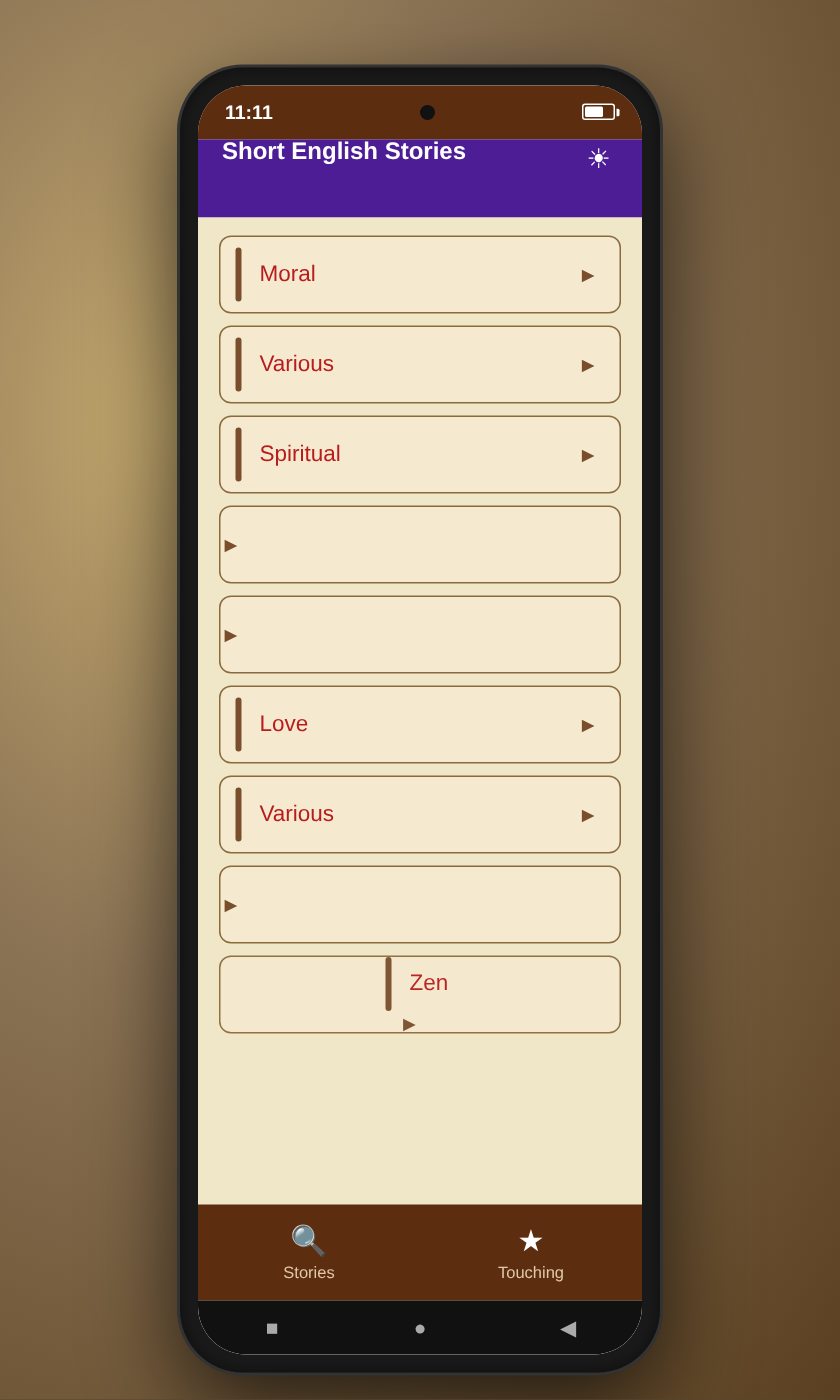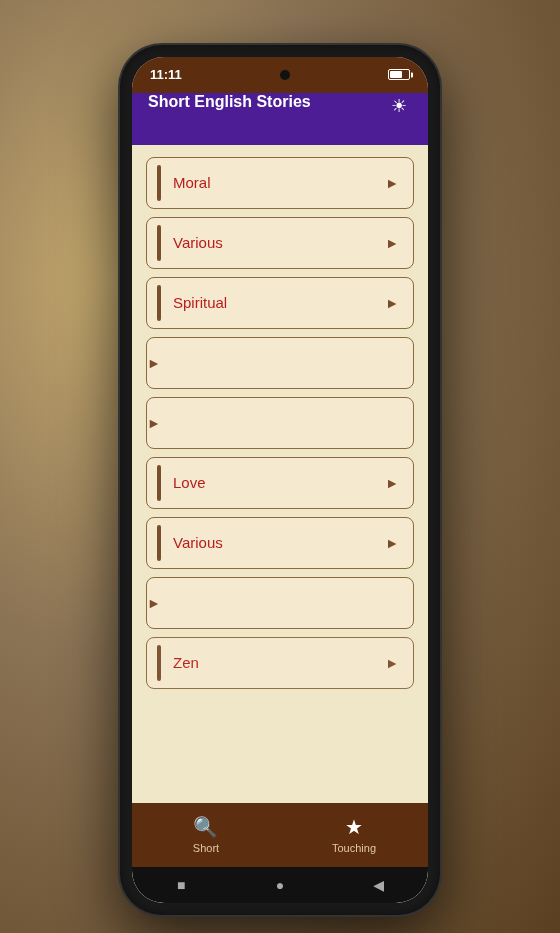--- a/index.html
+++ b/index.html
@@ -222,20 +222,21 @@
       width: 30px;
       height: 30px;
       display: flex;
       align-items: center;
       justify-content: center;
     }
 
     
     .main-content .category-item:last-child {
       opacity: 0.95;
+      flex-direction: column;
     }
   </style>
 </head>
 <body>
 
 <div class="phone-outer">
   <div class="phone-inner">
 
     <div class="status-bar">
       <span class="status-time">11:11</span>
@@ -312,21 +313,21 @@
           <span class="category-label">Zen</span>
         </div>
         <span class="chevron-icon">►</span>
       </div>
 
     </div>
 
     <div class="bottom-nav">
       <div class="nav-item">
         <span class="nav-icon">🔍</span>
-        <span class="nav-label">Short</span>
+        <span class="nav-label">Stories</span>
       </div>
       <div class="nav-item">
         <span class="nav-icon">★</span>
         <span class="nav-label">Touching</span>
       </div>
     </div>
 
     <div class="android-nav">
       <div class="android-nav-btn">■</div>
       <div class="android-nav-btn">●</div>

